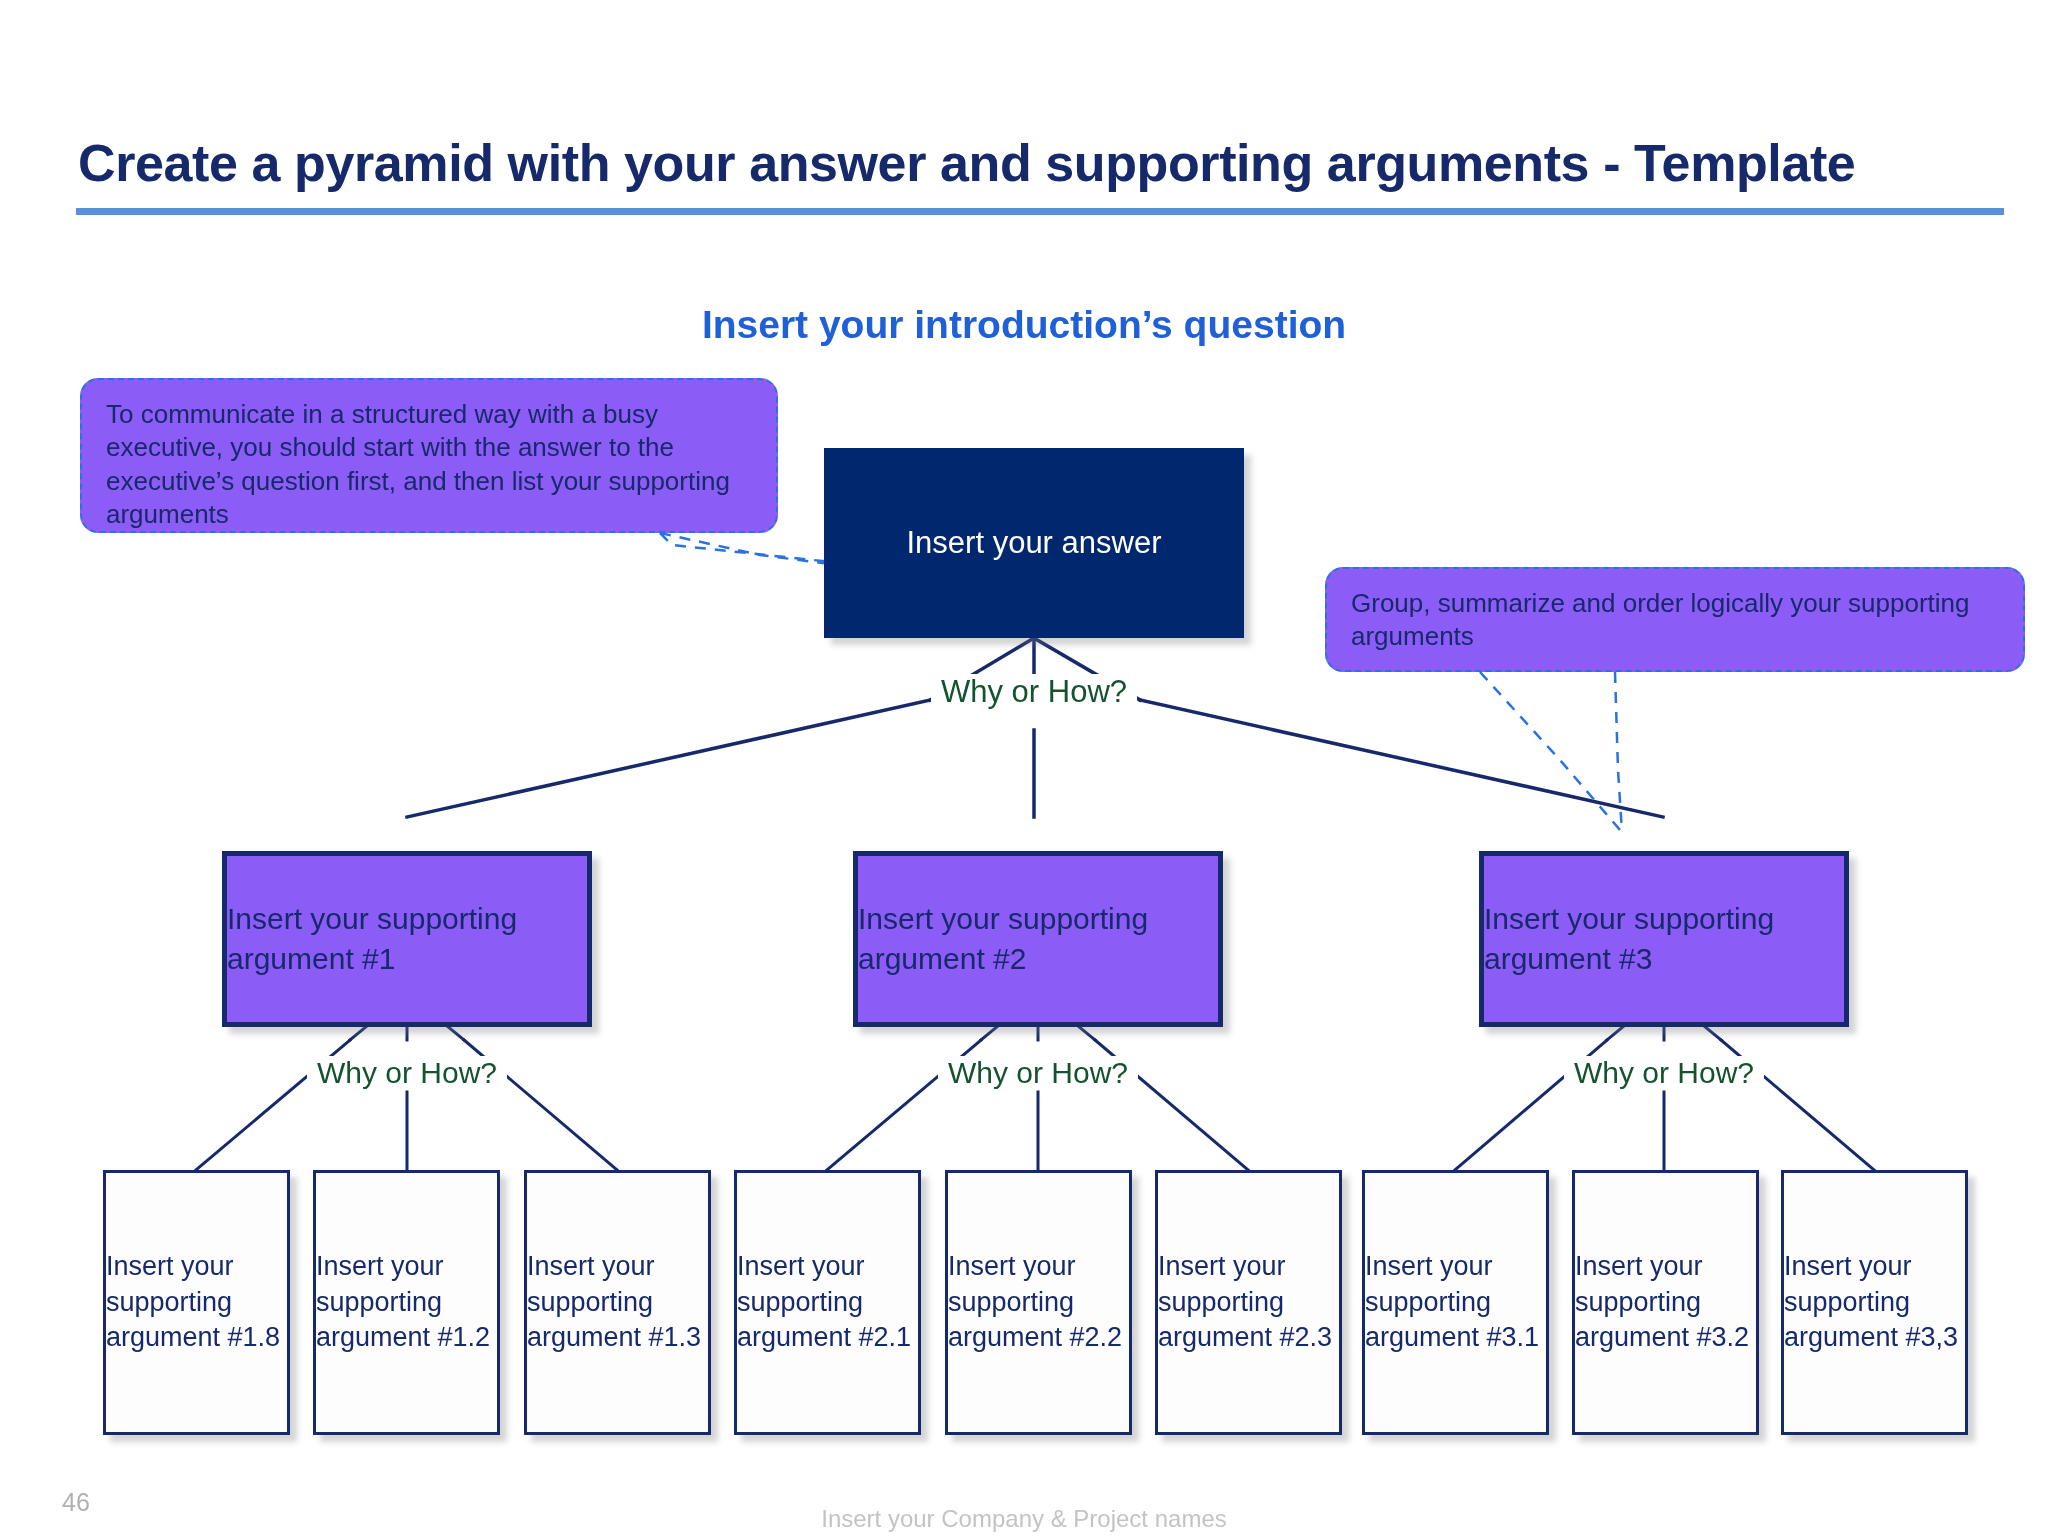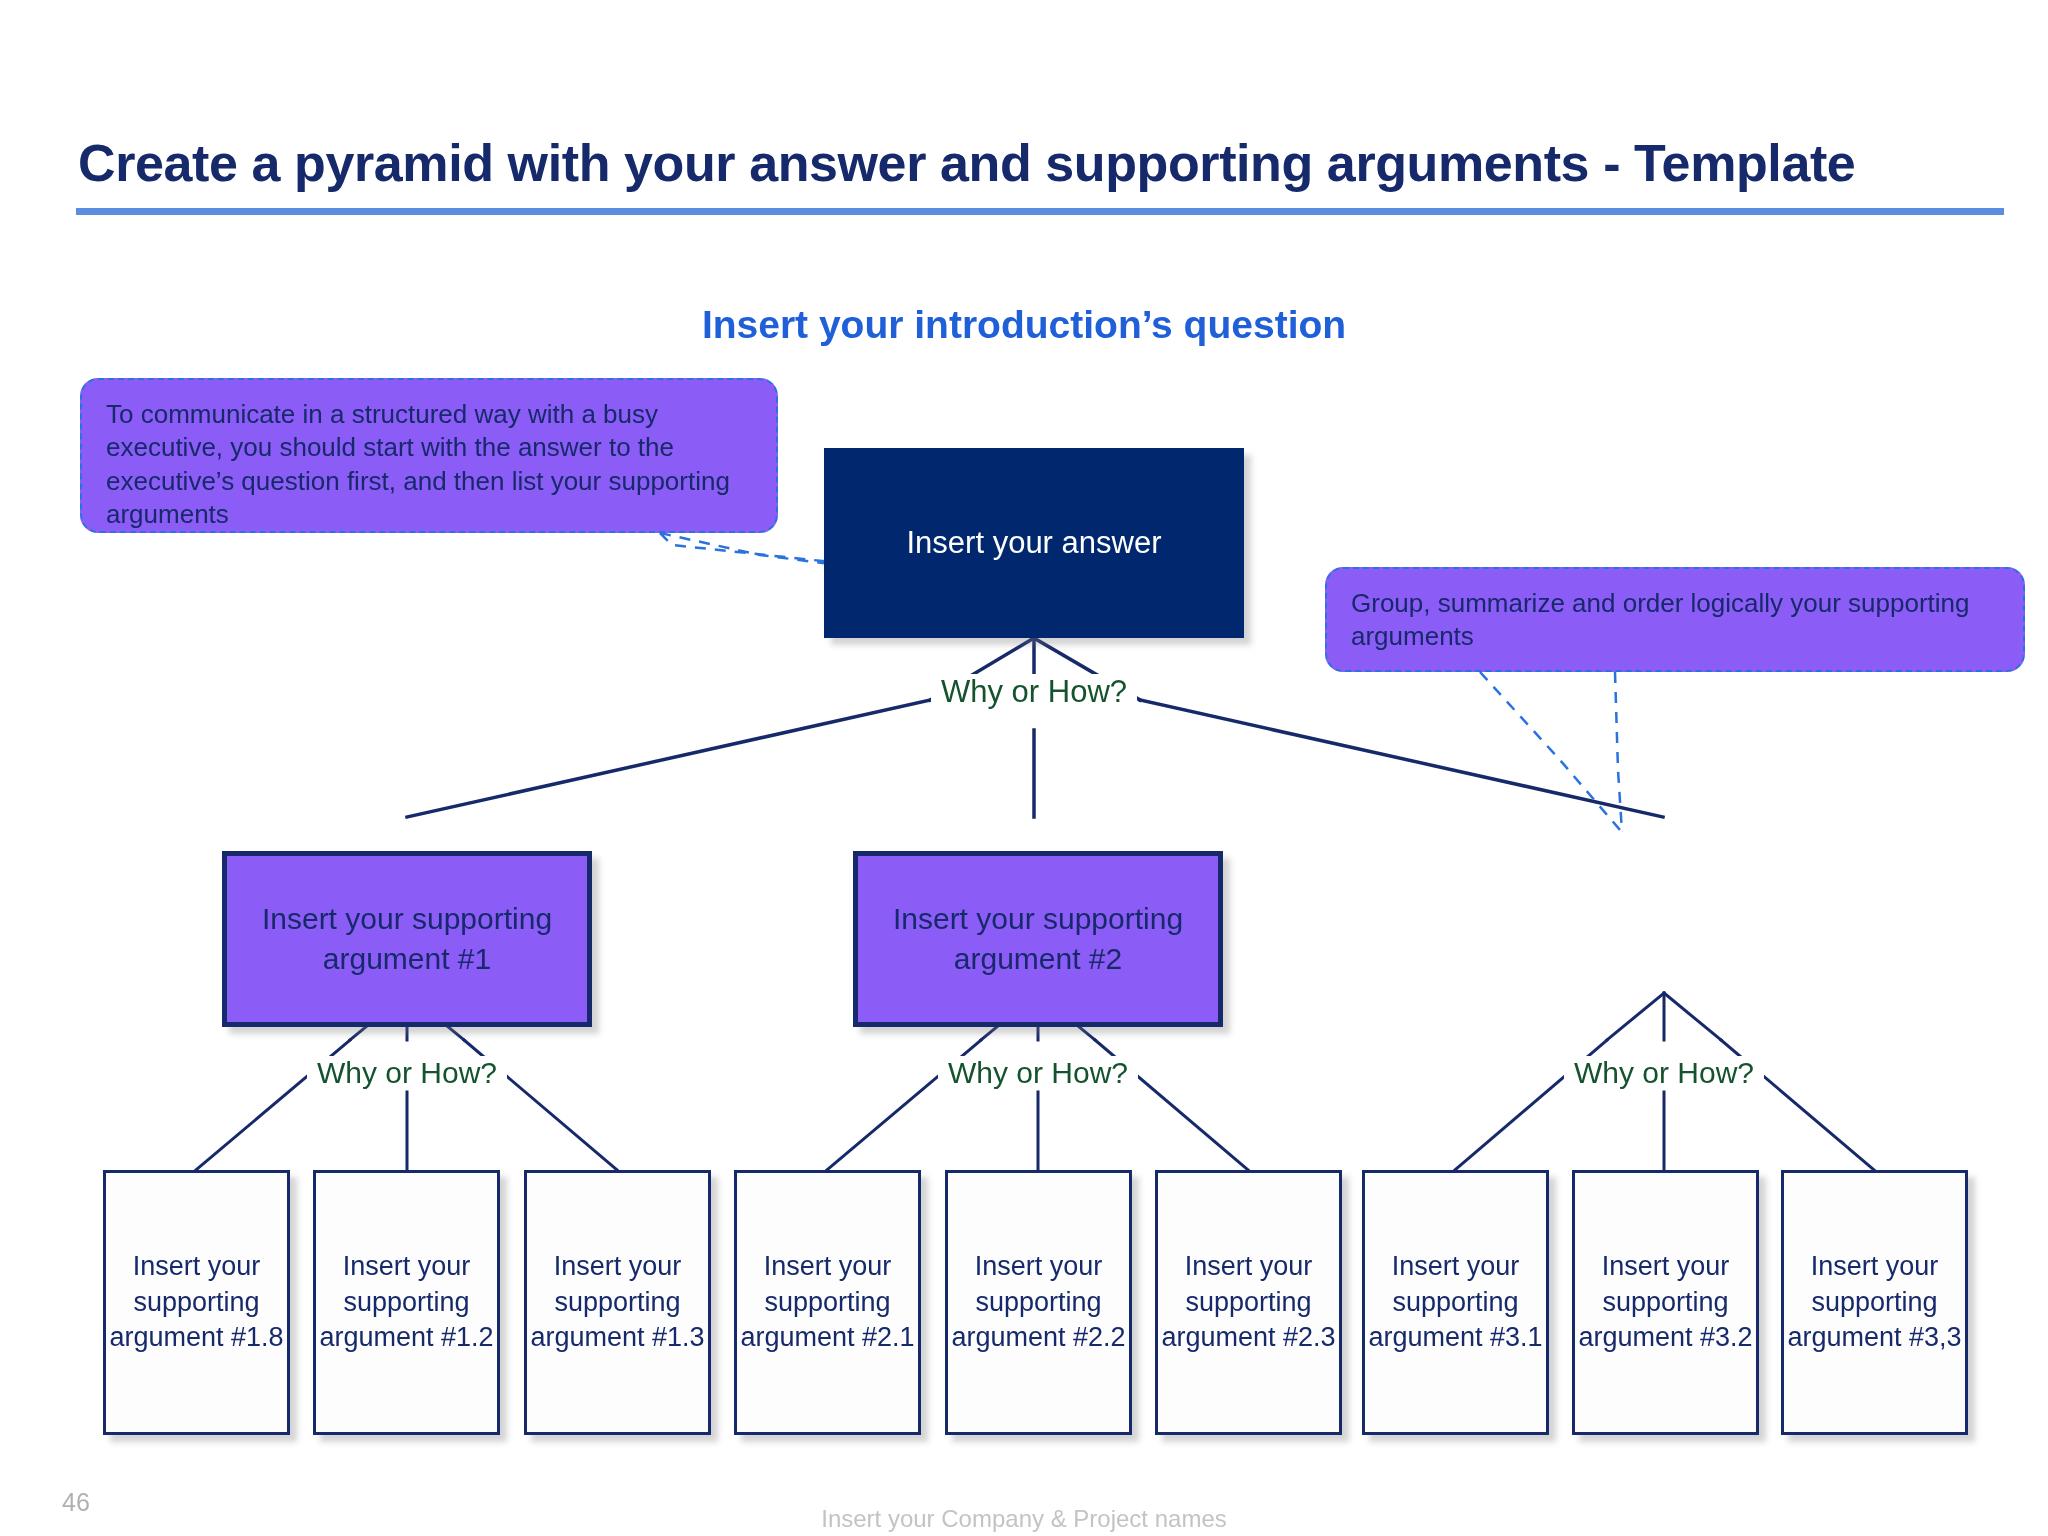--- a/index.html
+++ b/index.html
@@ -75,21 +75,21 @@
     height: 105px;
   }
 
   
   .node {
     position: absolute;
     box-sizing: border-box;
     display: flex;
     align-items: center;
     justify-content: center;
-    text-align: center;
+    text-align: left;
     color: #16296b;
     box-shadow: 7px 7px 6px rgba(120,120,120,0.32);
   }
   #answer-box {
     background: #01286e;
     border: none;
     color: #ffffff;
     font-size: 31px;
     left: 824px;
     top: 448px;
@@ -213,20 +213,21 @@
   <div class="callout" id="callout-left">To communicate in a structured way with a busy executive, you should start with the answer to the executive’s question first, and then list your supporting arguments</div>
 
   <div class="callout" id="callout-right">Group, summarize and order logically your supporting arguments</div>
 
   <div class="node" id="answer-box">Insert your answer</div>
 
   <div class="whyhow" id="whyhow-top">Why or How?</div>
 
   <div class="node level2" style="left:222px;">Insert your supporting argument #1</div>
   <div class="node level2" style="left:853px;">Insert your supporting argument #2</div>
+  <div class="node level2" style="left:1479px;">Insert your supporting argument #3</div>
 
   <div class="whyhow whyhow-l2" style="left:407px;">Why or How?</div>
   <div class="whyhow whyhow-l2" style="left:1038px;">Why or How?</div>
   <div class="whyhow whyhow-l2" style="left:1664px;">Why or How?</div>
 
   <div class="node leaf" style="left:103px;">Insert your supporting argument #1.8</div>
   <div class="node leaf" style="left:313px;">Insert your supporting argument #1.2</div>
   <div class="node leaf" style="left:524px;">Insert your supporting argument #1.3</div>
   <div class="node leaf" style="left:734px;">Insert your supporting argument #2.1</div>
   <div class="node leaf" style="left:945px;">Insert your supporting argument #2.2</div>

